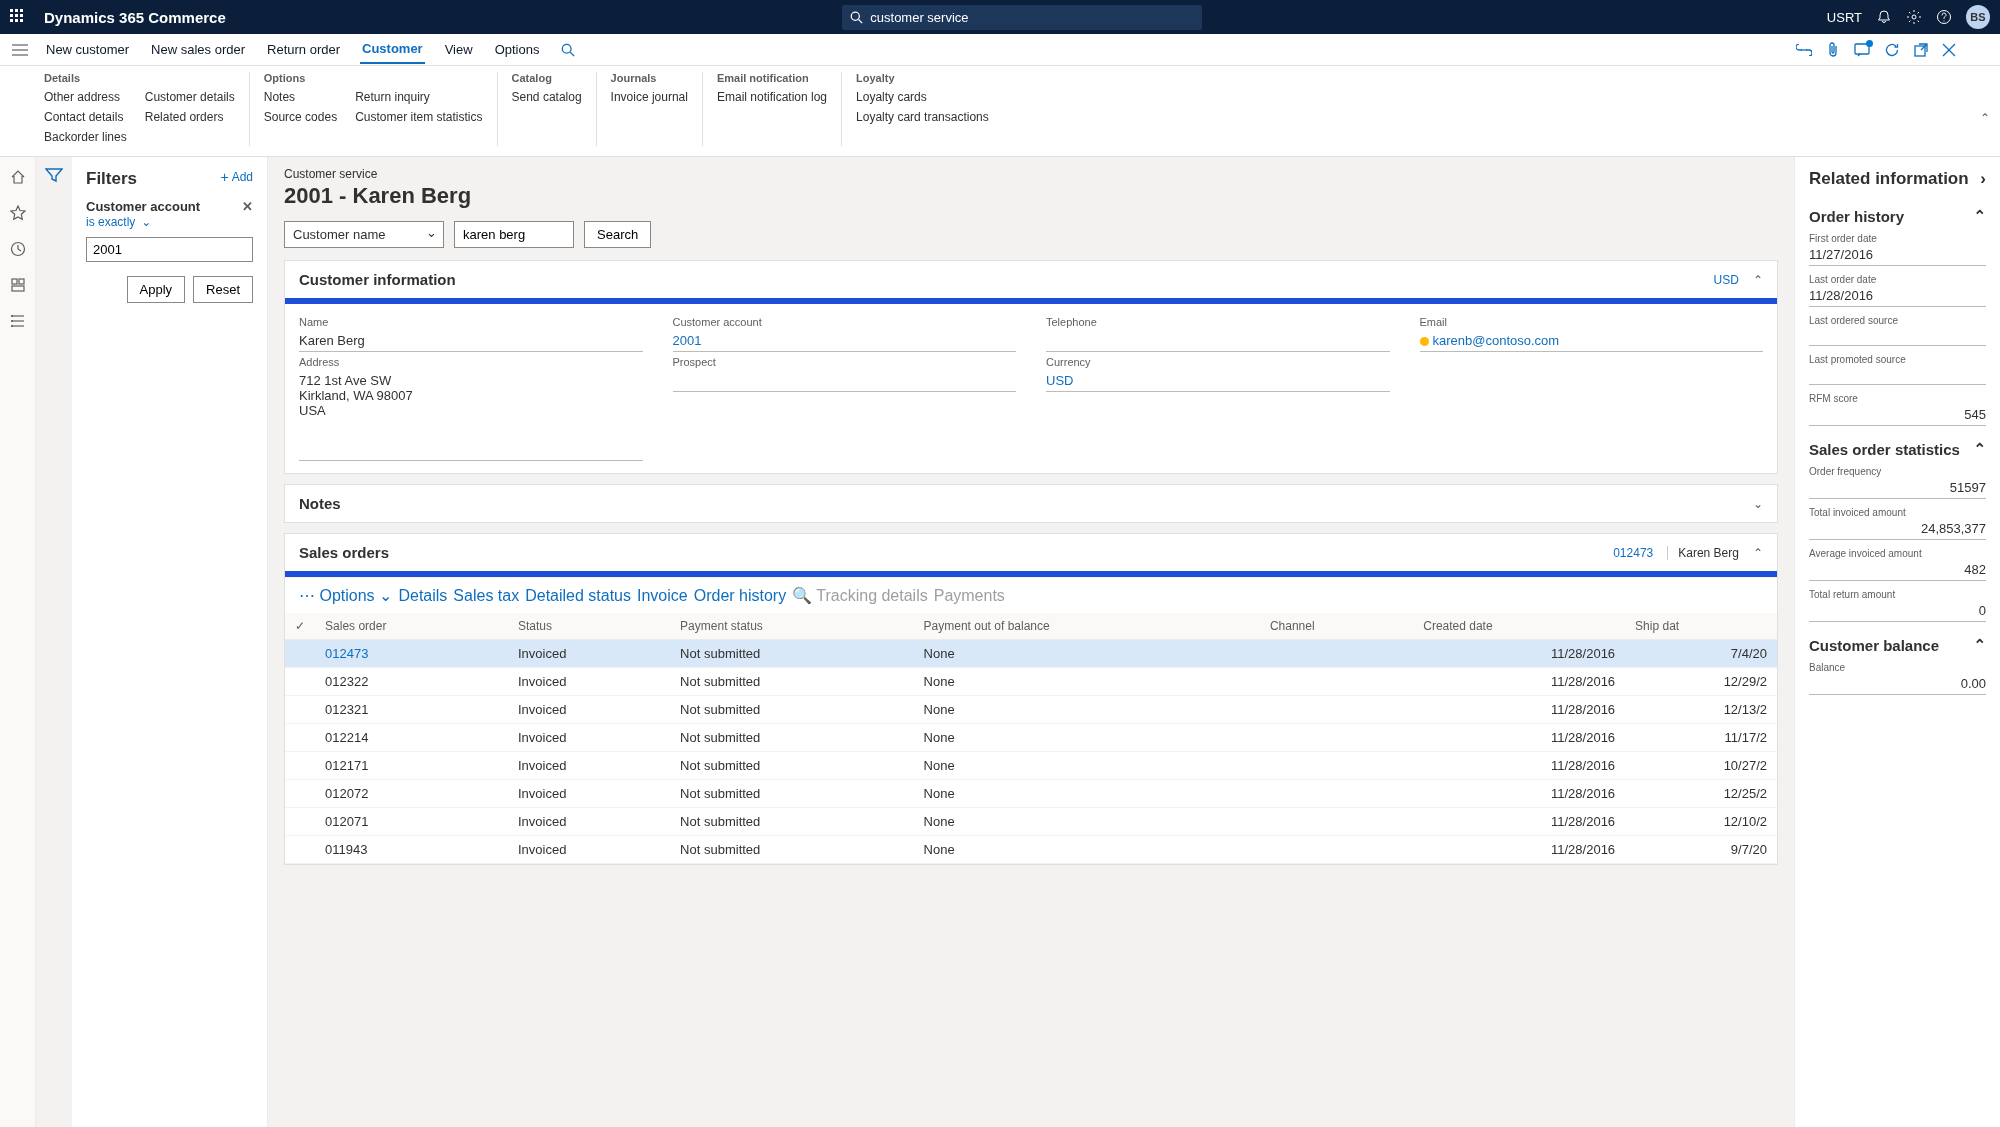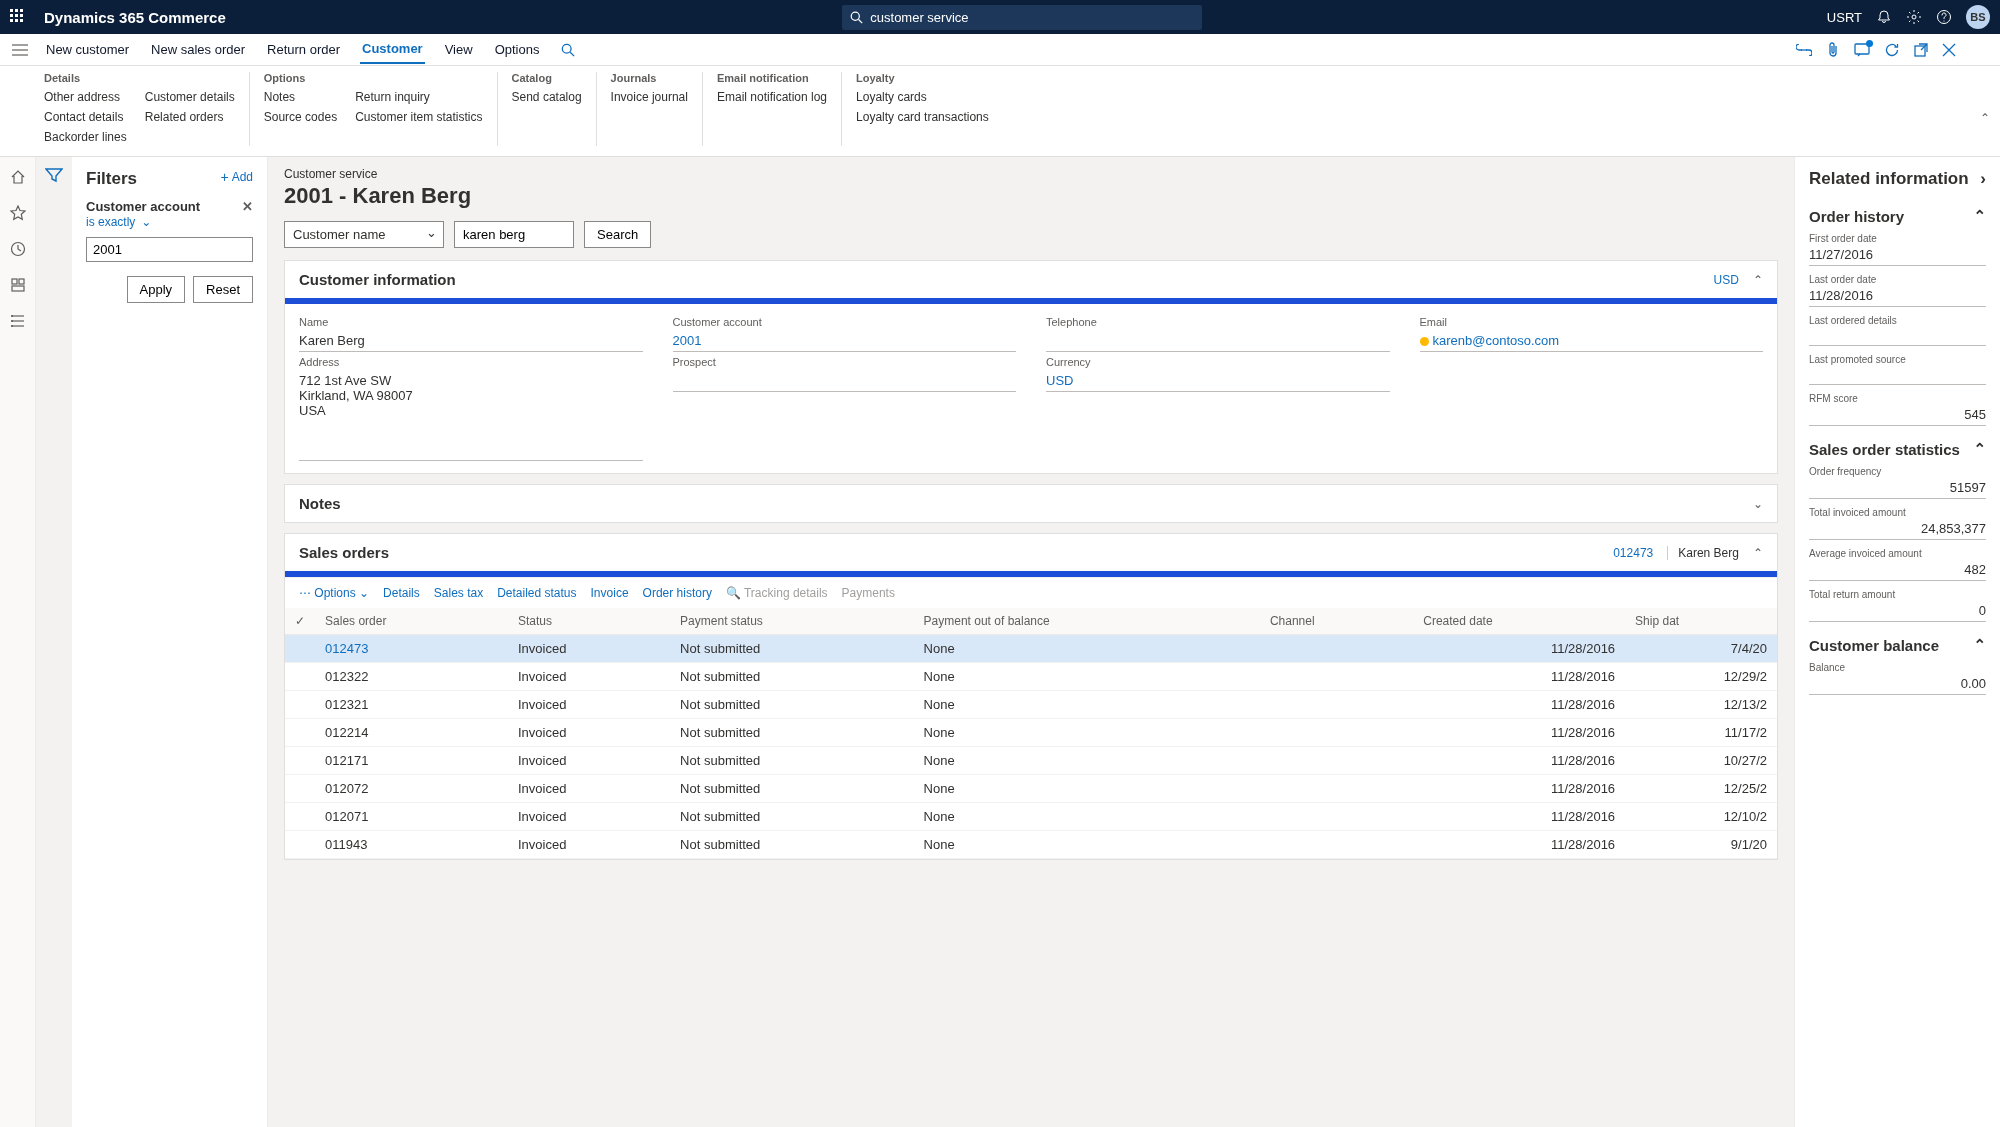--- a/index.html
+++ b/index.html
@@ -67,21 +67,21 @@
 .card-head.collapsed { border-bottom: none; }
 .card-head .right { display: flex; align-items: center; gap: 14px; font-size: 12px; font-weight: 400; }
 .card-head .chev { cursor: pointer; color: #605e5c; }
 .card-body { padding: 12px 14px; }
 .cust-grid { display: grid; grid-template-columns: repeat(4,1fr); gap: 4px 30px; }
 .field-label { font-size: 11px; color: #605e5c; margin-bottom: 2px; }
 .field-val { font-size: 13px; border-bottom: 1px solid #bebbb8; padding: 3px 0; min-height: 22px; }
 .field-val.link { color: #106ebe; }
 .addr-lines span { display: block; }
 
-.orders-toolbar { display: flex; align-items: flex-end; gap: 14px; padding: 8px 14px; font-size: 12px; border-top: 1px solid #f3f2f1; }
+.orders-toolbar { display: flex; align-items: flex-end; gap: 6px; padding: 8px 14px; font-size: 16px; border-top: 1px solid #f3f2f1; }
 .orders-toolbar .link { color: #106ebe; cursor: pointer; }
 .orders-toolbar .muted { color: #a19f9d; }
 .orders-table { width: 100%; border-collapse: collapse; font-size: 13px; }
 .orders-table th { text-align: left; font-weight: 400; font-size: 12px; color: #605e5c; padding: 6px 10px; border-bottom: 1px solid #edebe9; background: #faf9f8; }
 .orders-table td { padding: 6px 10px; border-bottom: 1px solid #f3f2f1; }
 .orders-table tr.sel td { background: #d9e8f8; }
 .orders-table td.link { color: #106ebe; }
 .right-align { text-align: right; }
 
 .related-pane { width: 206px; background: #fff; border-left: 1px solid #edebe9; overflow-y: auto; }
@@ -503,21 +503,21 @@
               <td class="right-align">12/10/2</td>
             </tr>
             <tr>
               <td></td>
               <td class="">011943</td>
               <td>Invoiced</td>
               <td>Not submitted</td>
               <td>None</td>
               <td></td>
               <td class="right-align">11/28/2016</td>
-              <td class="right-align">9/1/20</td>
+              <td class="right-align">9/7/20</td>
             </tr>
           </tbody>
       </table>
     </div>
   </div>
 
   <div class="related-pane">
     <div class="related-head">
       <span>Related information</span>
       <span style="cursor:pointer;">›</span>
@@ -528,21 +528,21 @@
       </div>
     <div class="rel-field">
         <div class="lab">First order date</div>
         <div class="val">11/27/2016</div>
       </div>
     <div class="rel-field">
         <div class="lab">Last order date</div>
         <div class="val">11/28/2016</div>
       </div>
     <div class="rel-field">
-        <div class="lab">Last ordered details</div>
+        <div class="lab">Last ordered source</div>
         <div class="val"></div>
       </div>
     <div class="rel-field">
         <div class="lab">Last promoted source</div>
         <div class="val"></div>
       </div>
     <div class="rel-field">
         <div class="lab">RFM score</div>
         <div class="val num">545</div>
       </div>

